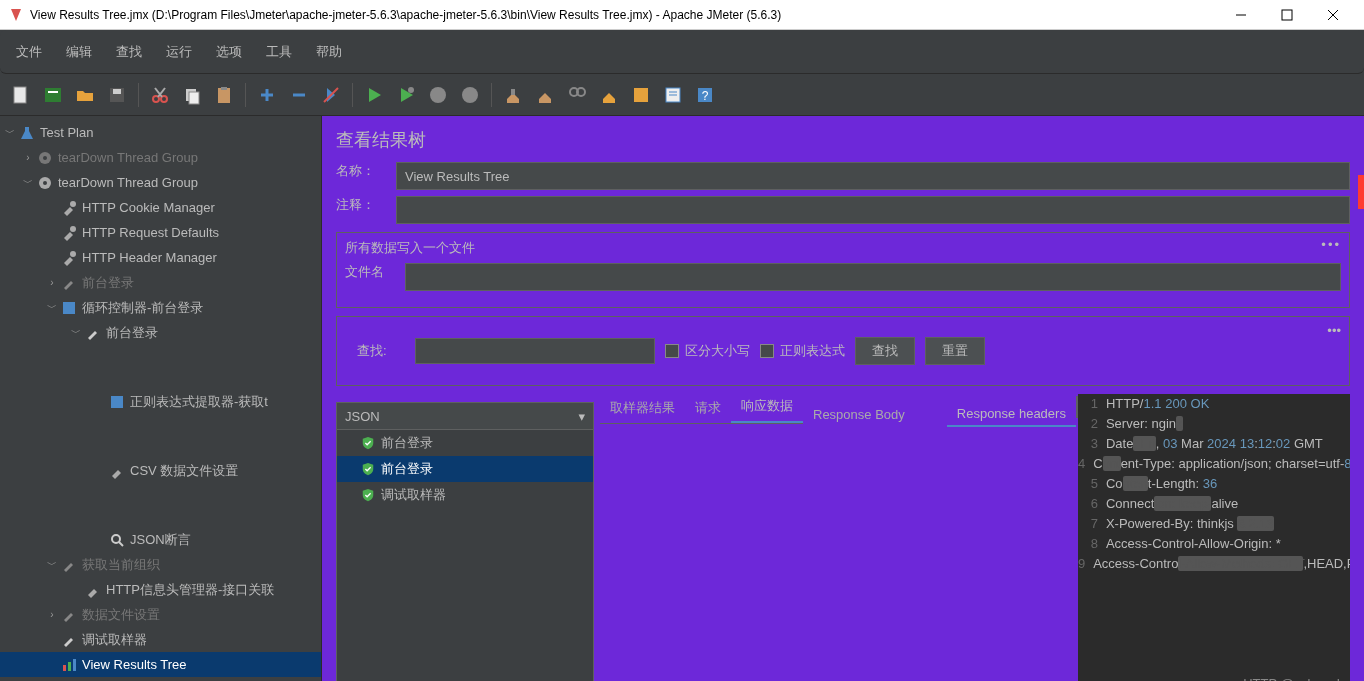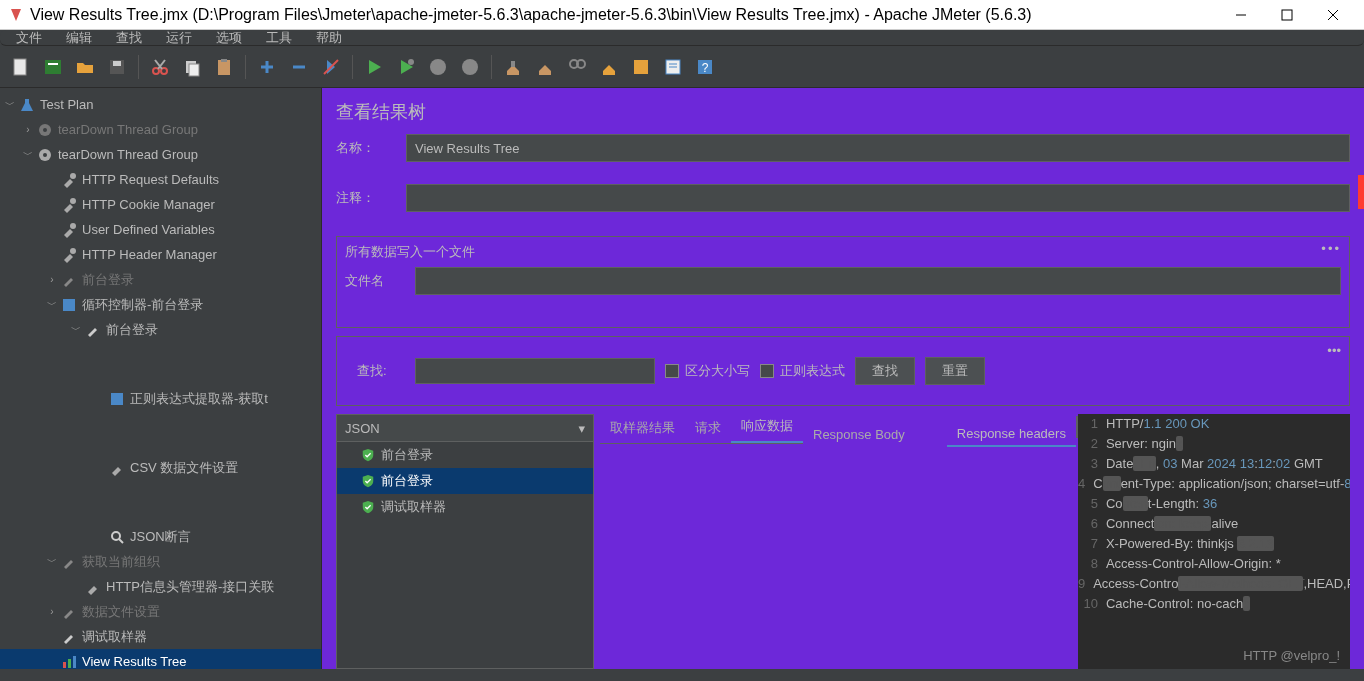--- a/index.html
+++ b/index.html
@@ -1,26 +1,26 @@
 <!DOCTYPE html>
 <html><head>
 <meta charset="utf-8">
 <style>
 * { box-sizing: border-box; margin: 0; padding: 0; font-family: "Microsoft YaHei", Arial, sans-serif; }
 body { background: #3c3f41; color: #bbbbbb; width: 1364px; height: 681px; overflow: hidden; font-size: 13px; }
 
 
 .titlebar { background: #ffffff; height: 30px; display: flex; align-items: center; padding: 0 8px; color: #000; border-bottom: 1px solid #ccc; }
 .titlebar .icon { width: 16px; height: 16px; margin-right: 6px; }
-.titlebar .title { flex: 1; font-size: 16px; }
+.titlebar .title { flex: 1; font-size: 12px; }
 .titlebar .winbtn { width: 46px; height: 30px; display: flex; align-items: center; justify-content: center; cursor: pointer; }
 .titlebar .winbtn svg { width: 12px; height: 12px; }
 
 
-.menubar { background: #3c3f41; height: 16px; display: flex; align-items: center; padding: 0 4px; border-bottom: 1px solid #2b2b2b; border-radius: 6px; }
+.menubar { background: #3c3f41; height: 44px; display: flex; align-items: center; padding: 0 4px; border-bottom: 1px solid #2b2b2b; border-radius: 6px; }
 .menubar .item { padding: 4px 12px; color: #bbbbbb; cursor: pointer; font-size: 13px; }
 
 
 .toolbar { background: #3c3f41; height: 42px; display: flex; align-items: center; padding: 0 6px; gap: 2px; border-bottom: 1px solid #2b2b2b; }
 .toolbar .btn { width: 30px; height: 30px; display: flex; align-items: center; justify-content: center; cursor: pointer; }
 .toolbar .sep { width: 1px; height: 24px; background: #555; margin: 0 4px; }
 
 
 .main { display: flex; height: calc(681px - 30px - 28px - 42px); }
 
@@ -34,37 +34,37 @@
 .indent-0 { padding-left: 2px; }
 .indent-1 { padding-left: 20px; }
 .indent-2 { padding-left: 44px; }
 .indent-3 { padding-left: 68px; }
 .indent-4 { padding-left: 92px; margin-top: 44px; }
 .dimmed { color: #777; }
 
 
 .panel { flex: 1; background: #6d28d9; display: flex; flex-direction: column; padding: 8px 14px 0 14px; overflow: hidden; }
 .panel-title { font-size: 18px; color: #bbbbbb; margin: 4px 0 10px 0; }
-.form-row { display: flex; align-items: center; margin-bottom: 22px; gap: 14px; }
+.form-row { display: flex; margin-bottom: 6px; gap: 4px; }
 .form-row label { width: 56px; text-align: left; color: #bbbbbb; font-size: 13px; }
 .form-row input[type="text"] { flex: 1; background: #45494a; border: 1px solid #5e6060; color: #bbbbbb; height: 28px; padding: 0 8px; font-size: 13px; }
 .fieldset { border: 1px solid #5e6060; padding: 6px 8px 10px 8px; margin: 2px 0 8px 0; position: relative; }
 .fieldset .legend { font-size: 13px; color: #bbbbbb; margin-bottom: 6px; }
 .fieldset .more { position: absolute; right: 8px; top: 4px; color: #bbb; letter-spacing: 2px; cursor: pointer; }
 .search-row { display: flex; align-items: center; gap: 10px; border: 1px solid #5e6060; padding: 20px; position: relative; }
 .search-row label { width: 48px; }
 .search-row input[type="text"] { width: 240px; background: #45494a; border: 1px solid #5e6060; color: #bbb; height: 26px; padding: 0 6px; }
 .chk { display: flex; align-items: center; gap: 6px; }
 .chk .box { width: 14px; height: 14px; border: 1px solid #888; background: #45494a; }
 .btn-std { background: #4c5052; border: 1px solid #5e6060; color: #bbb; padding: 4px 16px; cursor: pointer; font-size: 13px; }
 
 
 .results { display: flex; flex: 1; margin-top: 8px; gap: 6px; overflow: hidden; }
 .res-left { width: 258px; display: flex; flex-direction: column; }
-.combo { background: #45494a; border: 1px solid #5e6060; color: #bbb; height: 28px; display: flex; align-items: center; justify-content: space-between; padding: 0 8px; cursor: pointer; }
+.combo { background: #45494a; border: 1px solid #5e6060; color: #bbb; height: 28px; display: flex; align-items: center; justify-content: space-between; padding: 0 8px; cursor: pointer; margin-top: 8px; }
 .res-tree { flex: 1; background: #3c3f41; border: 1px solid #5e6060; border-top: none; overflow: auto; }
 .res-tree-row { display: flex; align-items: center; height: 26px; padding-left: 24px; gap: 6px; cursor: pointer; }
 .res-tree-row.sel { background: #0a3a6e; color: #fff; }
 .shield { width: 14px; height: 14px; }
 
 .res-right { flex: 1; display: flex; flex-direction: row; }
 .tabs { display: flex; height: 30px; align-items: flex-end; border-bottom: 1px solid #5e6060; }
 .tab { padding: 6px 10px; color: #aaa; cursor: pointer; font-size: 13px; }
 .tab.active { color: #bbbbbb; border-bottom: 2px solid #4a88c7; }
 .subtabs { display: flex; height: 34px; align-items: center; padding-top: 6px; gap: 32px; }
@@ -280,41 +280,31 @@
       <span class="lbl">tearDown Thread Group</span>
     </div>
     <div class="tree-row indent-2">
         <span class="toggle"></span>
         <span class="ticon">
           <svg width="16" height="16">
             <path d="M3 13l6-6 3 3-6 6z" fill="#aaa"></path>
             <circle cx="12" cy="4" r="3" fill="#aaa"></circle>
           </svg>
         </span>
-        <span class="lbl">HTTP Request Defaults</span>
+        <span class="lbl">HTTP Cookie Manager</span>
       </div>
     <div class="tree-row indent-2">
         <span class="toggle"></span>
         <span class="ticon">
           <svg width="16" height="16">
             <path d="M3 13l6-6 3 3-6 6z" fill="#aaa"></path>
             <circle cx="12" cy="4" r="3" fill="#aaa"></circle>
           </svg>
         </span>
-        <span class="lbl">HTTP Cookie Manager</span>
-      </div>
-    <div class="tree-row indent-2">
-        <span class="toggle"></span>
-        <span class="ticon">
-          <svg width="16" height="16">
-            <path d="M3 13l6-6 3 3-6 6z" fill="#aaa"></path>
-            <circle cx="12" cy="4" r="3" fill="#aaa"></circle>
-          </svg>
-        </span>
-        <span class="lbl">User Defined Variables</span>
+        <span class="lbl">HTTP Request Defaults</span>
       </div>
     <div class="tree-row indent-2">
         <span class="toggle"></span>
         <span class="ticon">
           <svg width="16" height="16">
             <path d="M3 13l6-6 3 3-6 6z" fill="#aaa"></path>
             <circle cx="12" cy="4" r="3" fill="#aaa"></circle>
           </svg>
         </span>
         <span class="lbl">HTTP Header Manager</span>
@@ -532,24 +522,20 @@
               <span class="ct">X-Powered-By: thinkjs <span class="tok-smudge">3.2.13</span></span>
             </div>
             <div class="code-line">
               <span class="ln">8</span>
               <span class="ct">Access-Control-Allow-Origin: *</span>
             </div>
             <div class="code-line">
               <span class="ln">9</span>
               <span class="ct">Access-Contro<span class="tok-smudge">l-Allow-Methods: GET</span>,HEAD,PUT,POST,DELETE</span>
             </div>
-            <div class="code-line">
-              <span class="ln">10</span>
-              <span class="ct">Cache-Control: no-cach<span class="tok-smudge">e</span></span>
-            </div>
             <div class="watermark">HTTP @velpro_!</div>
         </div>
       </div>
     </div>
   </div>
 </div>
 
 <div class="red-strip"></div>
 
 </body></html>

